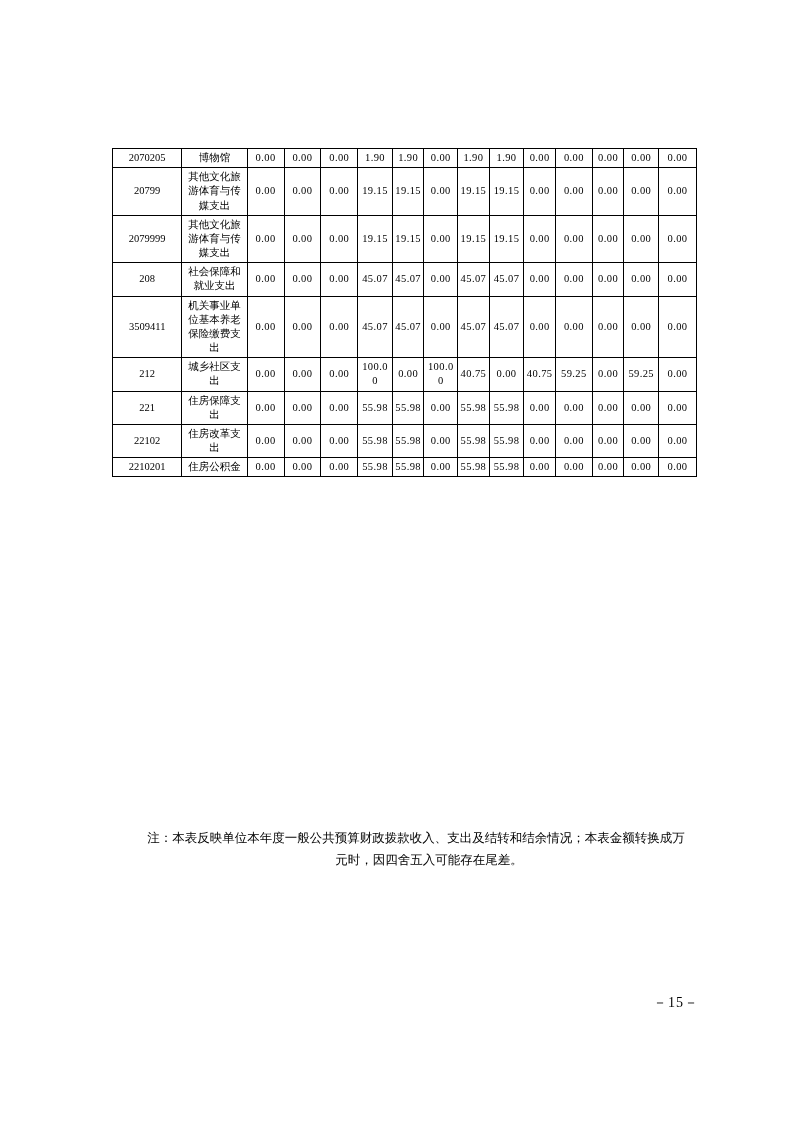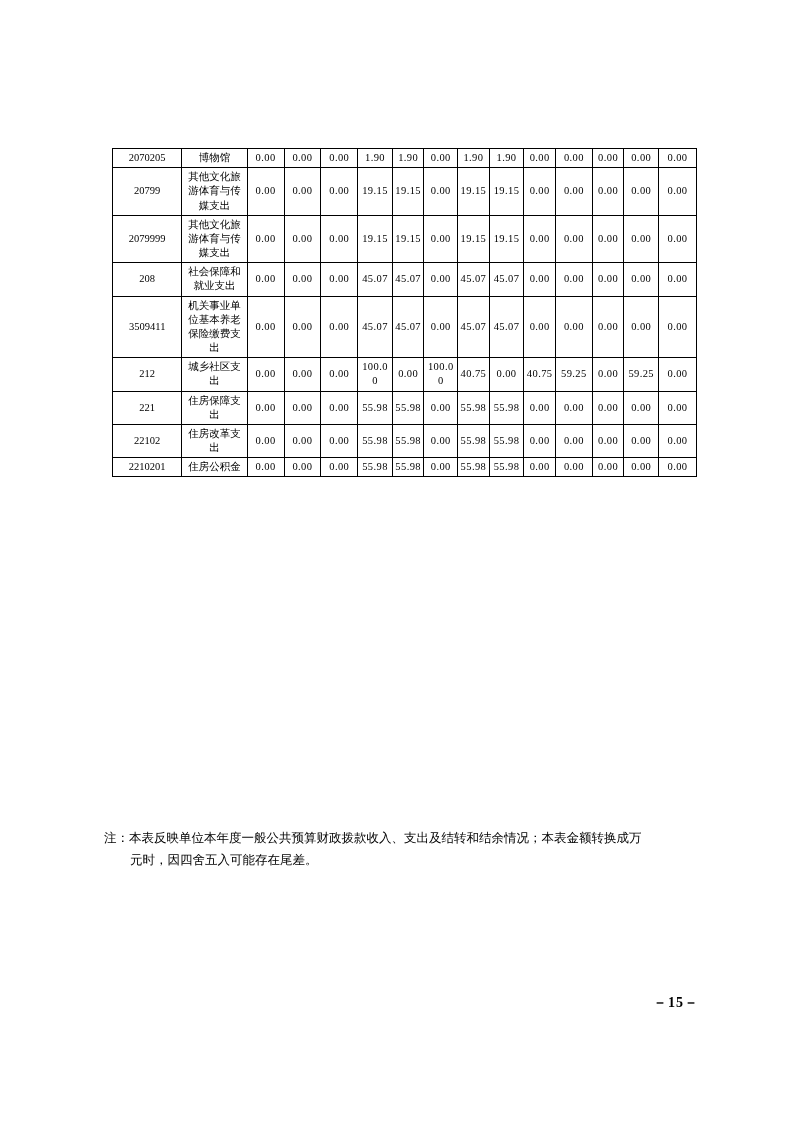--- a/index.html
+++ b/index.html
@@ -56,41 +56,41 @@
     padding-right: 4px;
     font-size: 11px;
     line-height: 1.5;
   }
   td.num {
     font-size: 10.5px;
     letter-spacing: 0.4px;
   }
   .note {
     position: absolute;
-    left: 104px;
+    left: 116px;
     top: 828px;
     width: 600px;
     font-size: 12.5px;
     line-height: 1.75;
     text-indent: 0;
+    text-align: center;
   }
   .note .l2 {
     padding-left: 26px;
   }
   .pageno {
     position: absolute;
     left: 0;
     top: 994px;
     width: 793px;
     text-align: right;
     padding-right: 94px;
     box-sizing: border-box;
     font-size: 14px;
     letter-spacing: 1px;
-    font-weight: bold;
   }
 </style>
 </head>
 <body>
 
 <div class="page">
 
   <div class="table-wrap">
     <table class="budget">
       <colgroup id="budget-colgroup">

